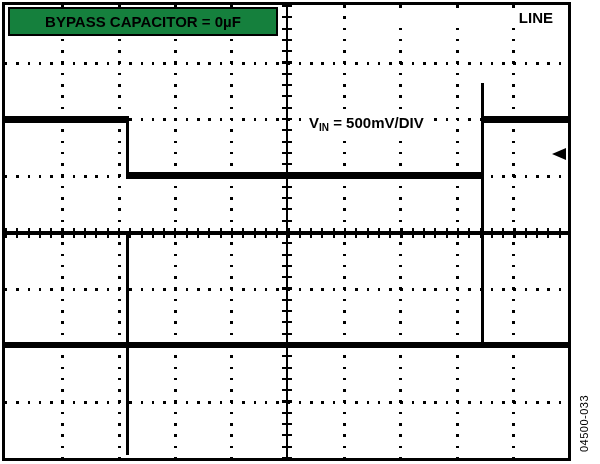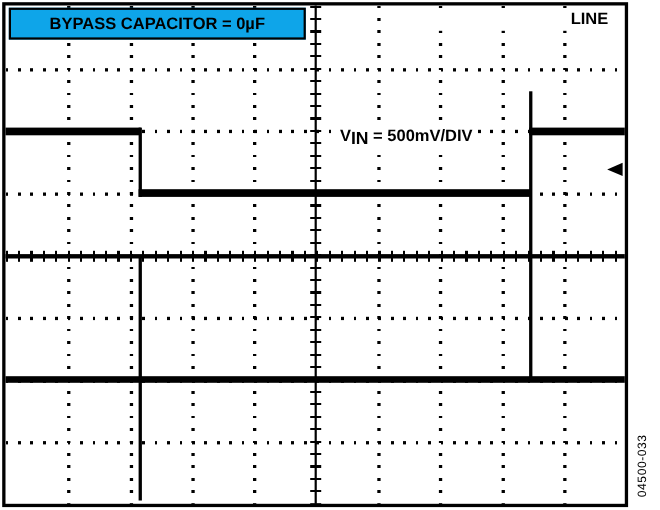--- a/index.html
+++ b/index.html
@@ -39,24 +39,24 @@
   .chline { position: absolute; left: 0; right: 0; top: 226px; height: 4px; background: #000; z-index: 2; }
 
   
   .trace { position: absolute; background: #000; z-index: 4; }
 
   
   .lbl {
     position: absolute; background: #fff; font-weight: bold; font-size: 15px;
     padding: 1px 4px; white-space: nowrap; z-index: 6; line-height: 1.2;
   }
-  .sub { font-size: 16px; font-weight: bold; position: relative; top: 3px; }
+  .sub { font-size: 10px; font-weight: bold; position: relative; top: 3px; }
   #bypass-box {
     position: absolute; left: 3px; top: 2px; width: 270px; height: 29px;
-    border: 2px solid #000; background: #0ea5e9; z-index: 6;
+    border: 2px solid #000; background: #15803d; z-index: 6;
     display: flex; align-items: center; justify-content: center;
     font-weight: bold; font-size: 15px; white-space: nowrap;
   }
   #title { left: 378px; top: 3px; width: 174px; text-align: right; }
 
   
   #marker {
     position: absolute; left: 547px; top: 143px; width: 0; height: 0; z-index: 5;
     border-top: 6px solid transparent; border-bottom: 6px solid transparent;
     border-right: 14px solid #000;

